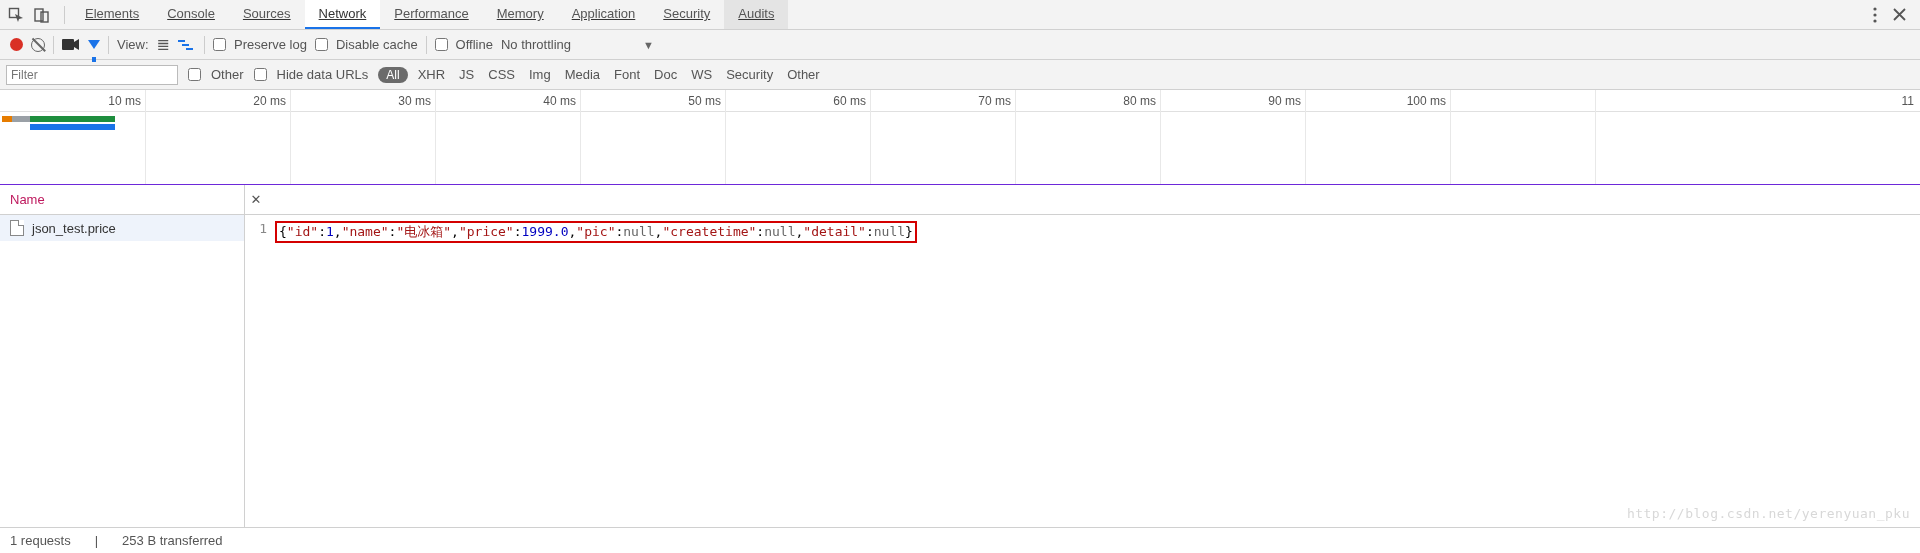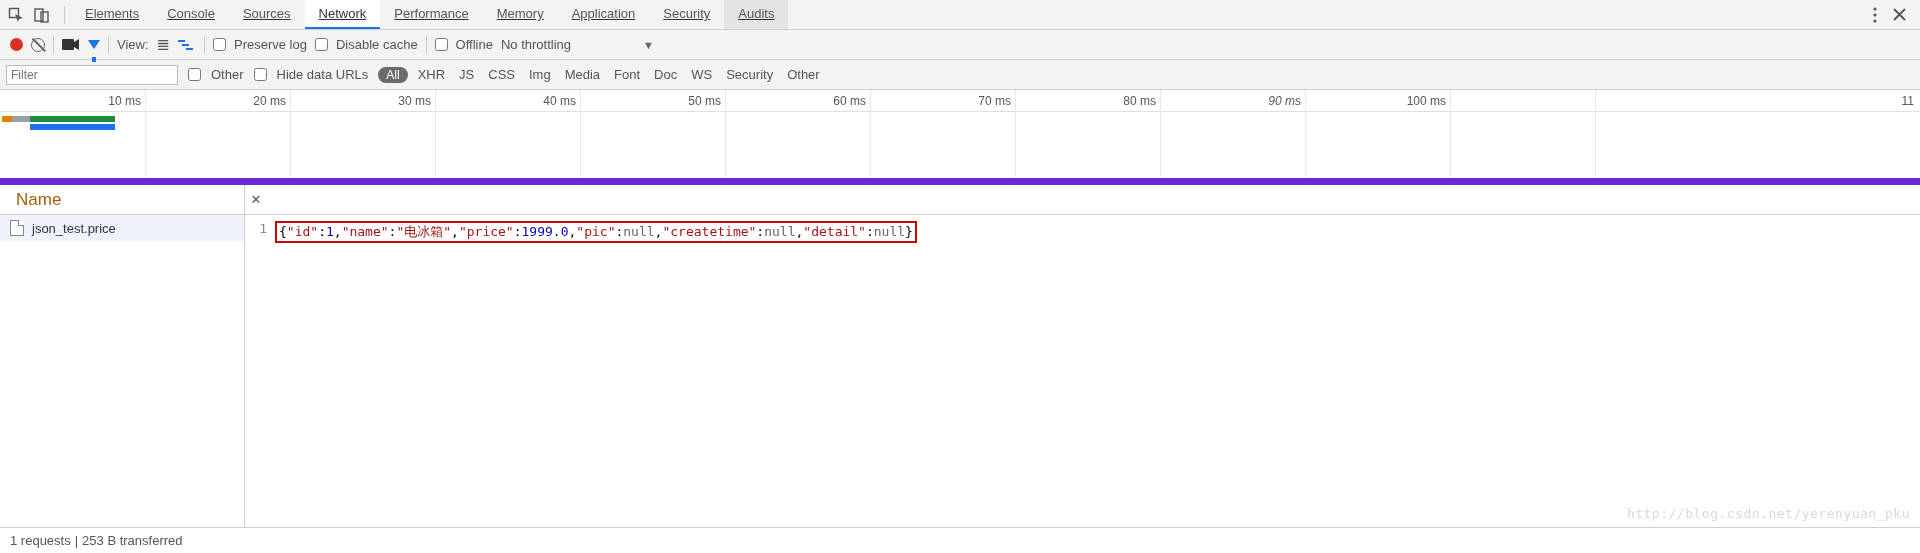--- a/index.html
+++ b/index.html
@@ -27,34 +27,34 @@
   .cb { width: 13px; height: 13px; }
   .toolbar .chev { color:#666; font-size:11px; padding:0 4px; }
 
   
   .filter-row { display: flex; align-items: center; height: 30px; border-bottom: 1px solid #d0d0d0; padding: 0 6px; gap: 10px; background:#f3f3f3;}
   .filter-row input[type=text] { width: 172px; height: 20px; border: 1px solid #bbb; padding: 0 4px; background:#fff; font-size:12px;}
   .pill { background:#6b6b6b; color:#fff; border-radius:9px; padding:1px 8px; font-size:12px; }
   .type-label { color:#555; cursor:default; }
 
   
-  .timeline { position:relative; height:95px; border-bottom:7px solid #6d28d9; background:#fff; }
+  .timeline { position:relative; height:95px; border-bottom:1px solid #6d28d9; background:#fff; }
   .timeline .ticks { position:relative; height:22px; border-bottom:1px solid #e0e0e0; }
   .tick { position:absolute; top:4px; font-size:12px; color:#555; transform:translateX(-100%); padding-right:4px;}
   .tickline { position:absolute; top:0; bottom:0; width:1px; background:#e8e8e8;}
   .req-strip { position:absolute; top:26px; height:6px; }
   .rs1 { left:2px; width:10px; background:#e67c00; }
   .rs2 { left:12px; width:18px; background:#9aa0a6;}
   .rs3 { left:30px; width:85px; background:#1e8e3e;}
   .rs4 { left:30px; width:85px; background:#1a73e8; top:34px;}
 
   
   .main { display:flex; height:calc(553px - 30px - 30px - 30px - 95px - 26px); }
   .sidebar { width:245px; border-right:1px solid #d0d0d0; display:flex; flex-direction:column; }
-  .sb-head { height:30px; display:flex; align-items:center; padding:0 16px; border-bottom:1px solid #d0d0d0; color:#a16207; font-size:17px;}
+  .sb-head { height:30px; display:flex; align-items:center; padding:0 10px; border-bottom:1px solid #d0d0d0; color:#be185d; font-size:13px;}
   .sb-list { flex:1; overflow:auto; }
   .sb-item { display:flex; align-items:center; gap:8px; padding:5px 10px; background:#eef3fb; font-size:13px;}
   .file-ico { width:14px; height:16px; border:1px solid #888; background:#fff; position:relative;}
   .file-ico::after{content:""; position:absolute; right:-1px; top:-1px; width:5px;height:5px;border-left:1px solid #888;border-bottom:1px solid #888; background:#fff;}
 
   .content { flex:1; position:relative; display:flex; flex-direction:column;}
   .detail-tabs { display:flex; align-items:center; height:30px; border-bottom:1px solid #d0d0d0;}
   .detail-tabs .close { width:22px; text-align:center; color:#555; cursor:default;}
   .dtab { padding:5px 12px; color:#555; cursor:default;}
   .dtab.active { border:1px solid #d0d0d0; border-bottom:1px solid #fff; background:#fff; color:#333; position:relative; top:1px;}
@@ -63,21 +63,21 @@
   .linewrap { display:flex; }
   .lineno { color:#888; width:14px; text-align:right; margin-right:8px;}
   .jsonbox { border:2px solid #d40000; padding:0 2px; white-space:pre; }
   .tok-brace { color:#000; }
   .tok-key { color:#a31515; }
   .tok-str { color:#a31515; }
   .tok-num { color:#0000c0; }
   .tok-null { color:#666; }
 
   
-  .status { height:26px; border-top:1px solid #d0d0d0; display:flex; align-items:center; padding:0 10px; color:#555; gap:4px; font-size:13px;}
+  .status { height:26px; border-top:1px solid #d0d0d0; display:flex; align-items:center; padding:0 10px; color:#555; gap:24px; font-size:13px;}
   .watermark { position:absolute; right:10px; bottom:6px; color:#d8d8d8; font-size:13px; letter-spacing:0.5px;margin-top:36px;}
 
   
   .svg-ico { display:inline-flex; align-items:center; }
 
   
   .glyph-list::before{content:"≣"; color:#555; font-size:16px;}
 </style>
 </head>
 <body>
@@ -181,21 +181,21 @@
 <div class="timeline">
   <div class="ticks" id="timeline-ticks">
       <span class="tick" style="left: 145px;">10 ms</span>
       <span class="tick" style="left: 290px;">20 ms</span>
       <span class="tick" style="left: 435px;">30 ms</span>
       <span class="tick" style="left: 580px;">40 ms</span>
       <span class="tick" style="left: 725px;">50 ms</span>
       <span class="tick" style="left: 870px;">60 ms</span>
       <span class="tick" style="left: 1015px;">70 ms</span>
       <span class="tick" style="left: 1160px;">80 ms</span>
-      <span class="tick" style="left: 1305px; font-style: italic;">90 ms</span>
+      <span class="tick" style="left: 1305px;">90 ms</span>
       <span class="tick" style="left: 1450px;">100 ms</span>
       <span class="tick" style="right: 2px; transform: none;">11</span>
     </div>
   <span class="req-strip rs1"></span>
   <span class="req-strip rs2"></span>
   <span class="req-strip rs3"></span>
   <span class="req-strip rs4"></span>
 <div class="tickline" style="left: 145px;"></div>
     <div class="tickline" style="left: 290px;"></div>
     <div class="tickline" style="left: 435px;"></div>

